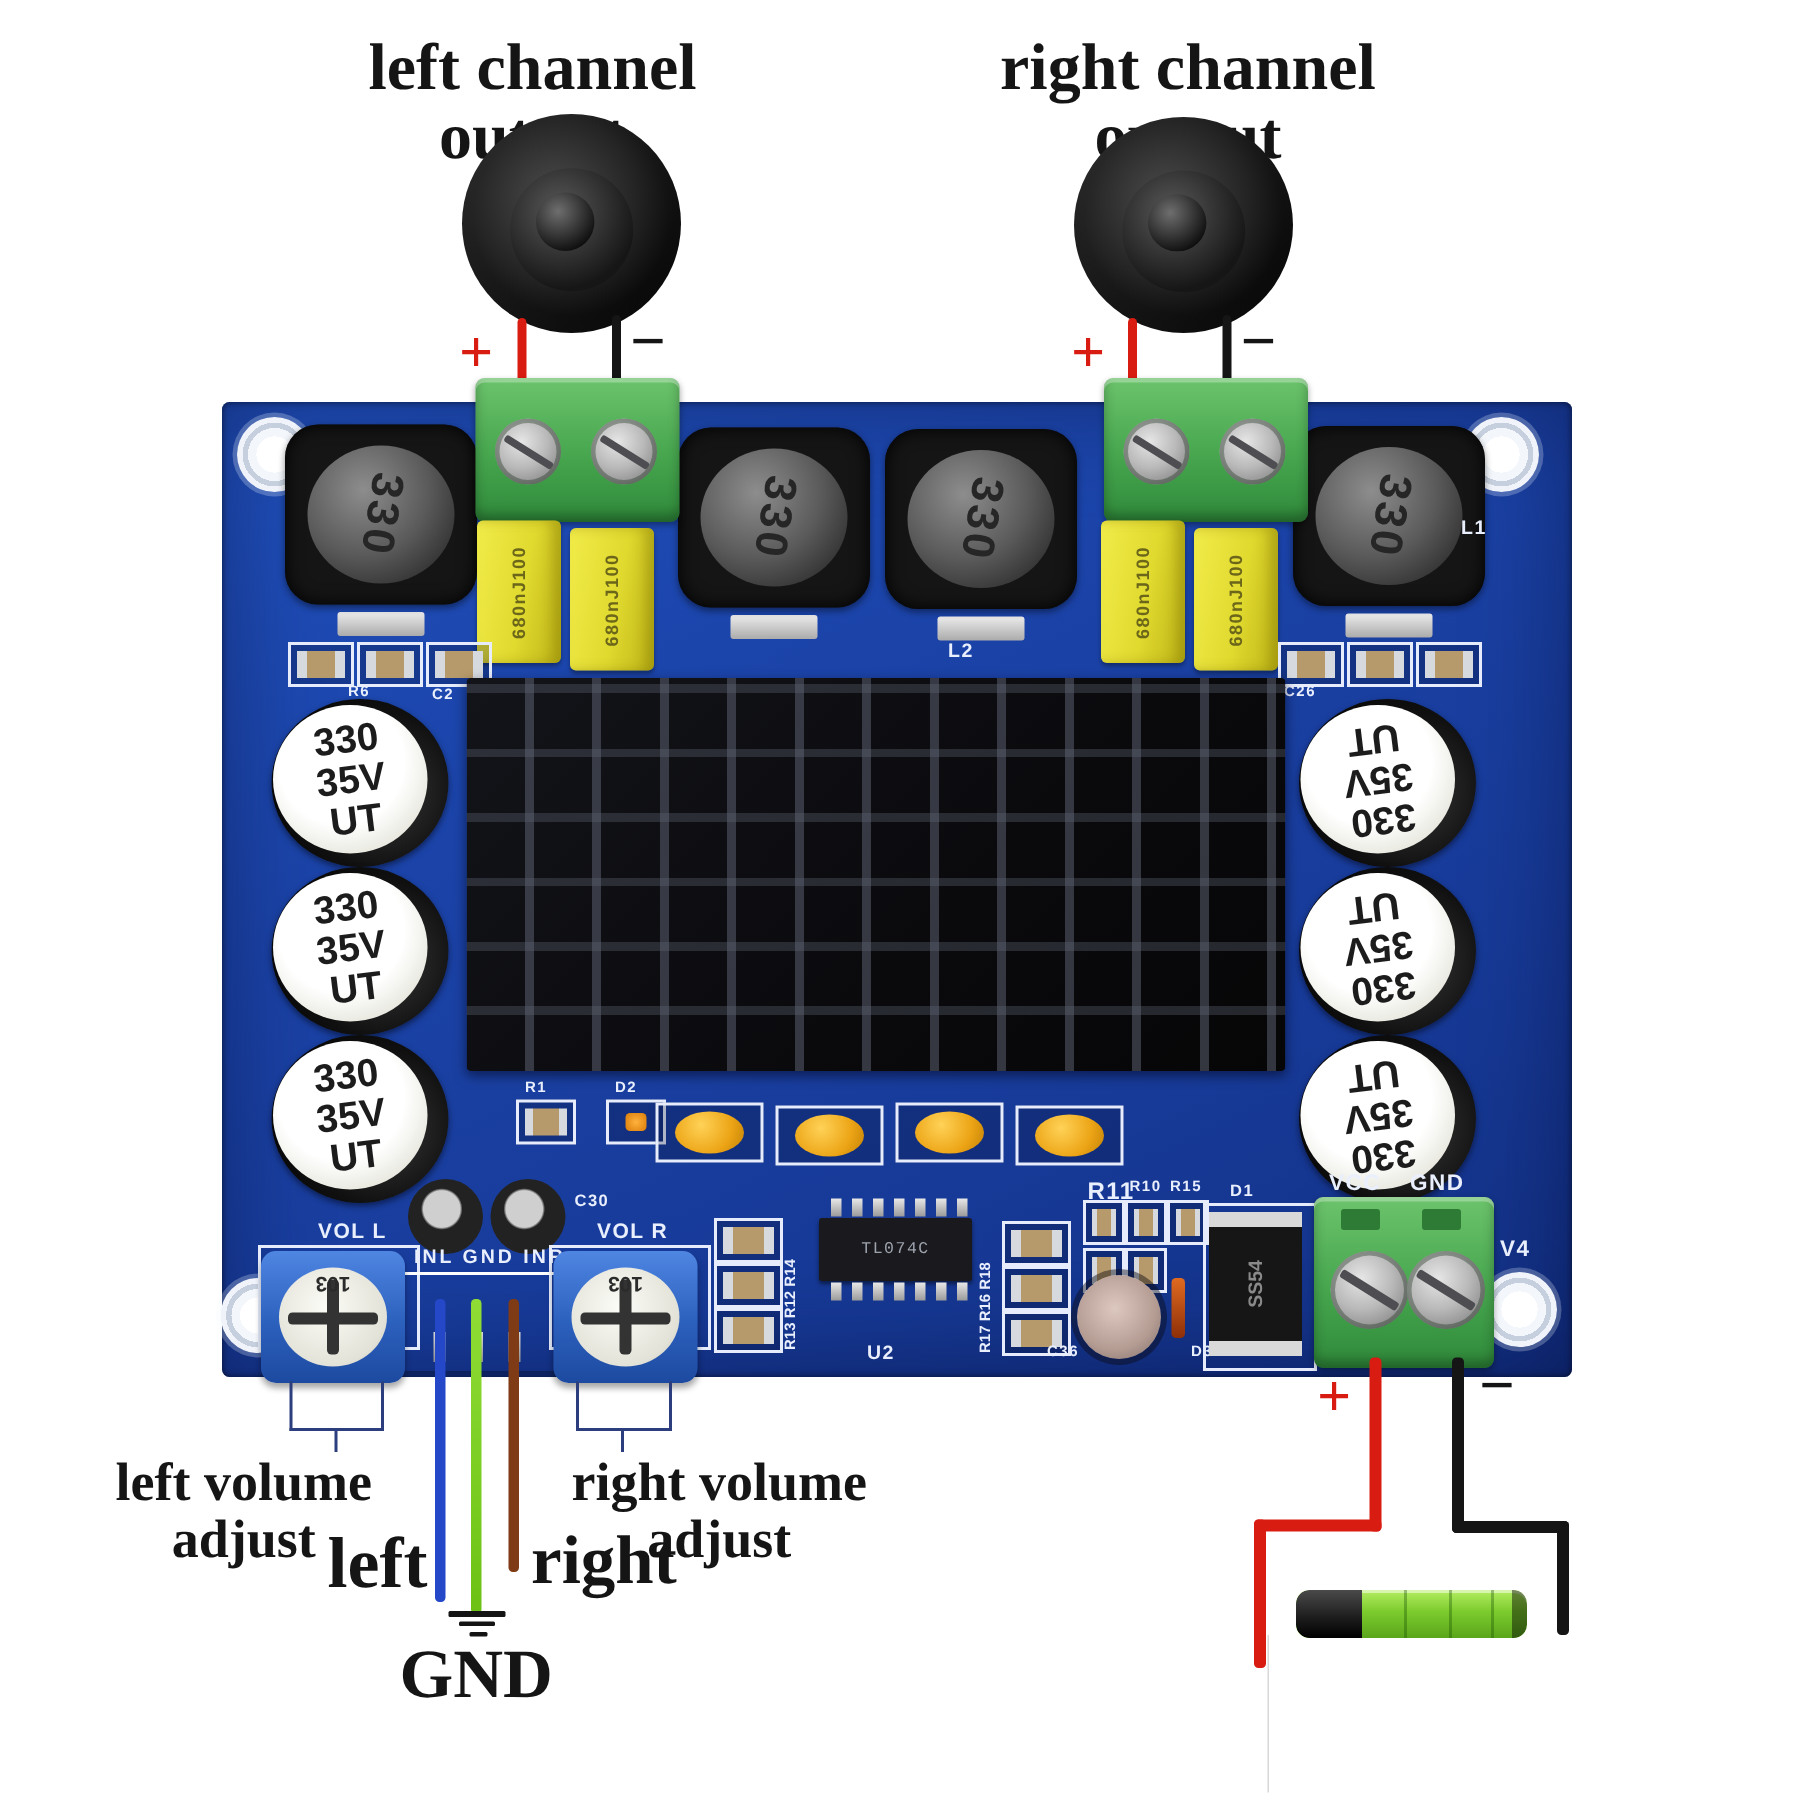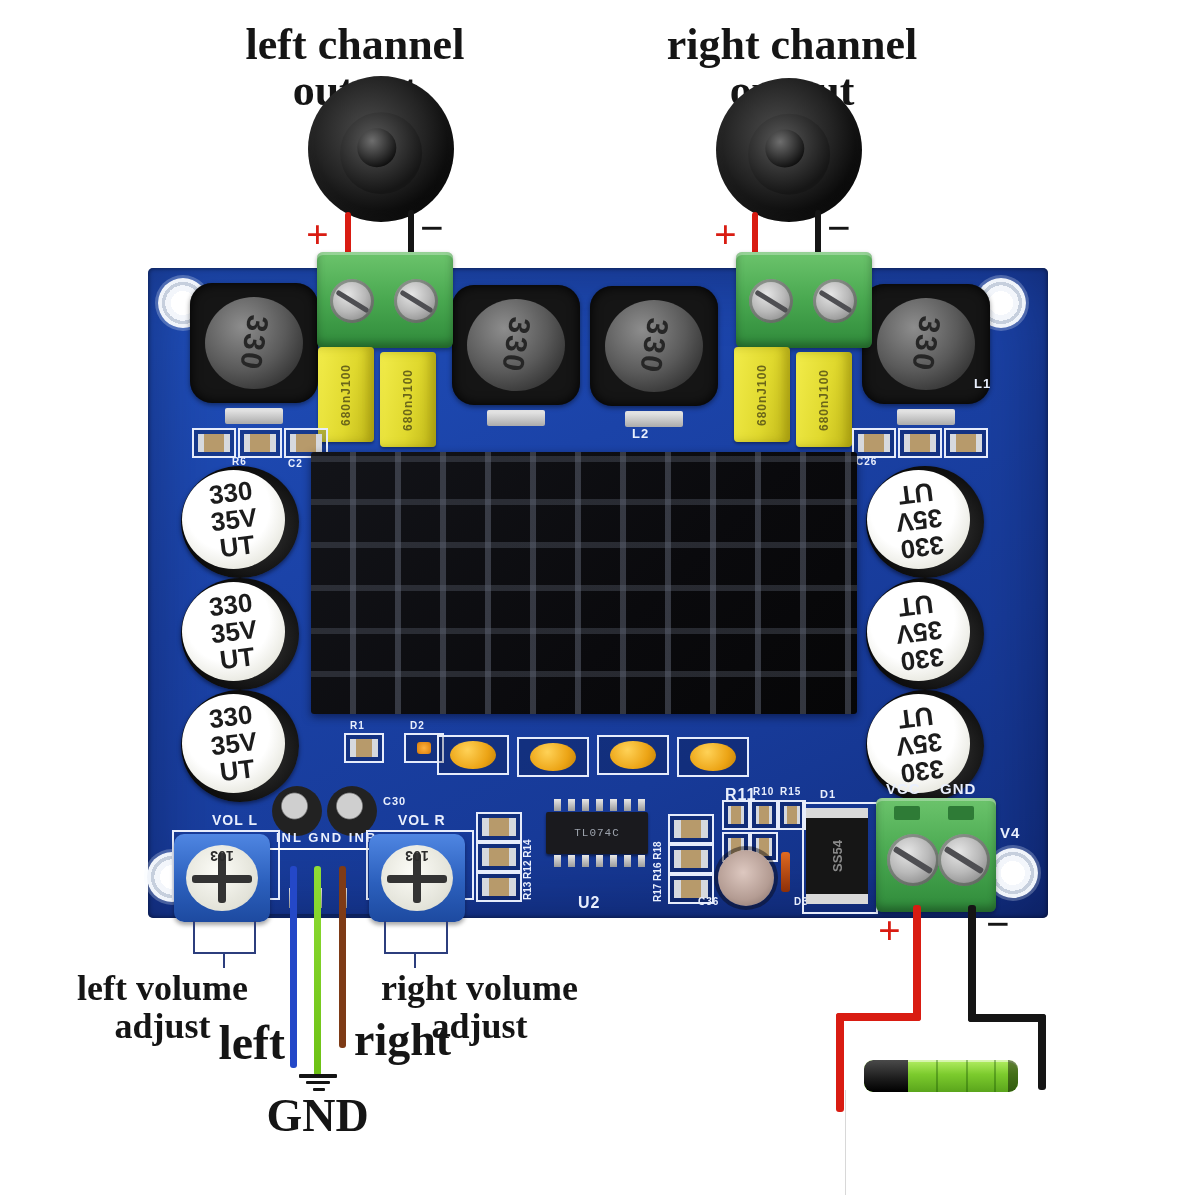--- a/index.html
+++ b/index.html
@@ -160,21 +160,21 @@
     </div>
   <div class="ind" style="left:590px;top:286px;">
       <span class="v">330</span>
     </div>
   <div class="ind" style="left:862px;top:284px;">
       <span class="v">330</span>
     </div>
 
   <div class="silk" style="left:632px;top:426px;font-size:13px;">L2</div>
   <div class="silk" style="left:768px;top:426px;font-size:13px;">L3</div>
-  <div class="silk" style="left:974px;top:344px;font-size:13px;margin-top:32px;">L1</div>
+  <div class="silk" style="left:974px;top:344px;font-size:13px;">L1</div>
 
   <div class="term" style="left:317px;top:252px;width:136px;height:96px;">
     <div class="screw" style="left:13px;top:27px;width:44px;height:44px;"></div>
     <div class="screw" style="left:77px;top:27px;width:44px;height:44px;"></div>
   </div>
   <div class="term" style="left:736px;top:252px;width:136px;height:96px;">
     <div class="screw" style="left:13px;top:27px;width:44px;height:44px;"></div>
     <div class="screw" style="left:77px;top:27px;width:44px;height:44px;"></div>
   </div>
 
@@ -318,21 +318,21 @@
       <div class="cpin" style="left:78px;top:-13px;"></div>
     <div class="cpin" style="left:92px;top:-13px;"></div>
     <div class="cpin" style="left:8px;top:43px;"></div>
       <div class="cpin" style="left:22px;top:43px;"></div>
     <div class="cpin" style="left:36px;top:43px;"></div>
       <div class="cpin" style="left:50px;top:43px;"></div>
     <div class="cpin" style="left:64px;top:43px;"></div>
       <div class="cpin" style="left:78px;top:43px;"></div>
     <div class="cpin" style="left:92px;top:43px;"></div>
   </div>
-  <div class="silk" style="left:578px;top:894px;font-size:16px;">U2</div>
+  <div class="silk" style="left:578px;top:894px;font-size:13px;">U2</div>
 
   <div class="silk vtext" style="left:652px;top:816px;height:86px;font-size:10px;">R17 R16 R18</div>
   <div class="cbox" style="left:668px;top:814px;width:42px;height:26px;">
       <div class="smdr"></div>
     </div>
   <div class="cbox" style="left:668px;top:844px;width:42px;height:26px;">
       <div class="smdr"></div>
     </div>
   <div class="cbox" style="left:668px;top:874px;width:42px;height:26px;">
       <div class="smdr"></div>

